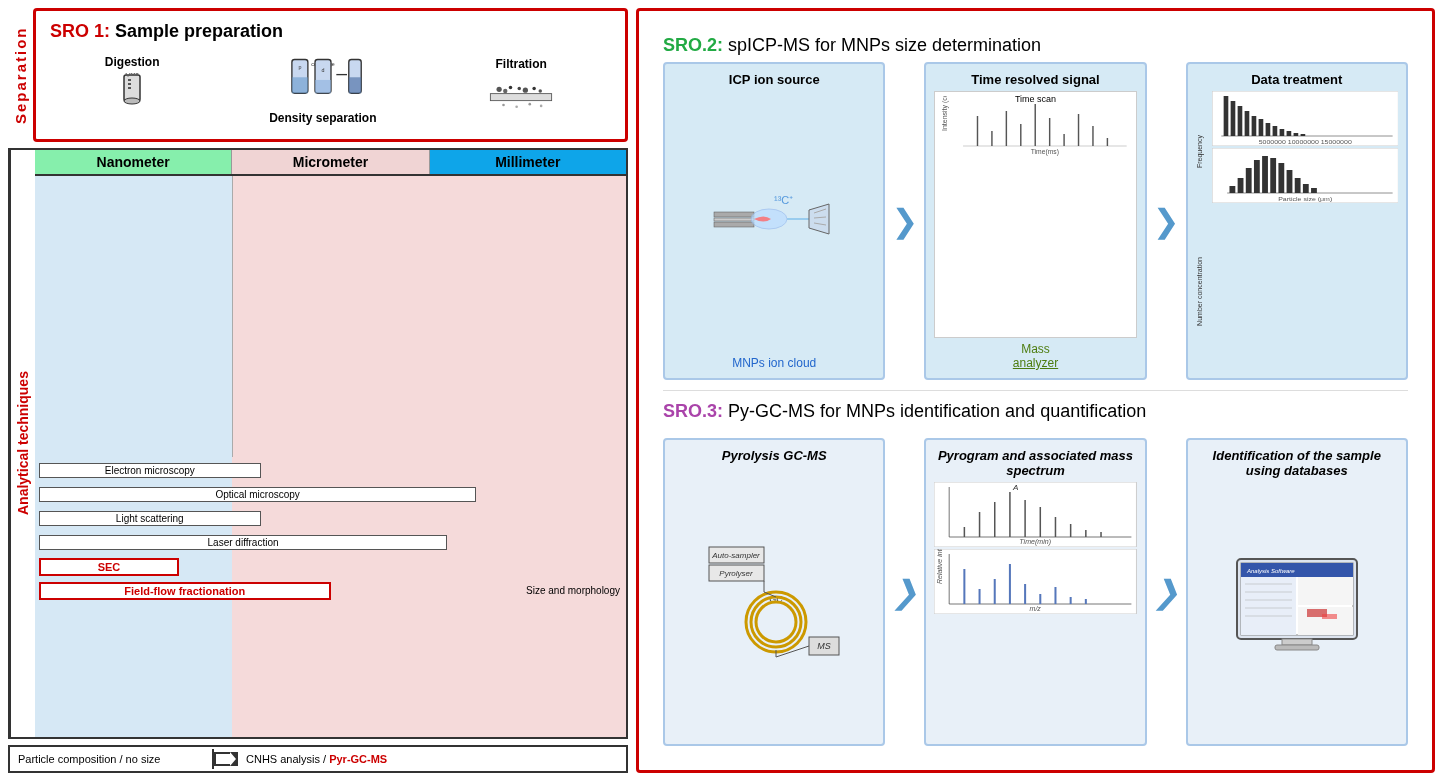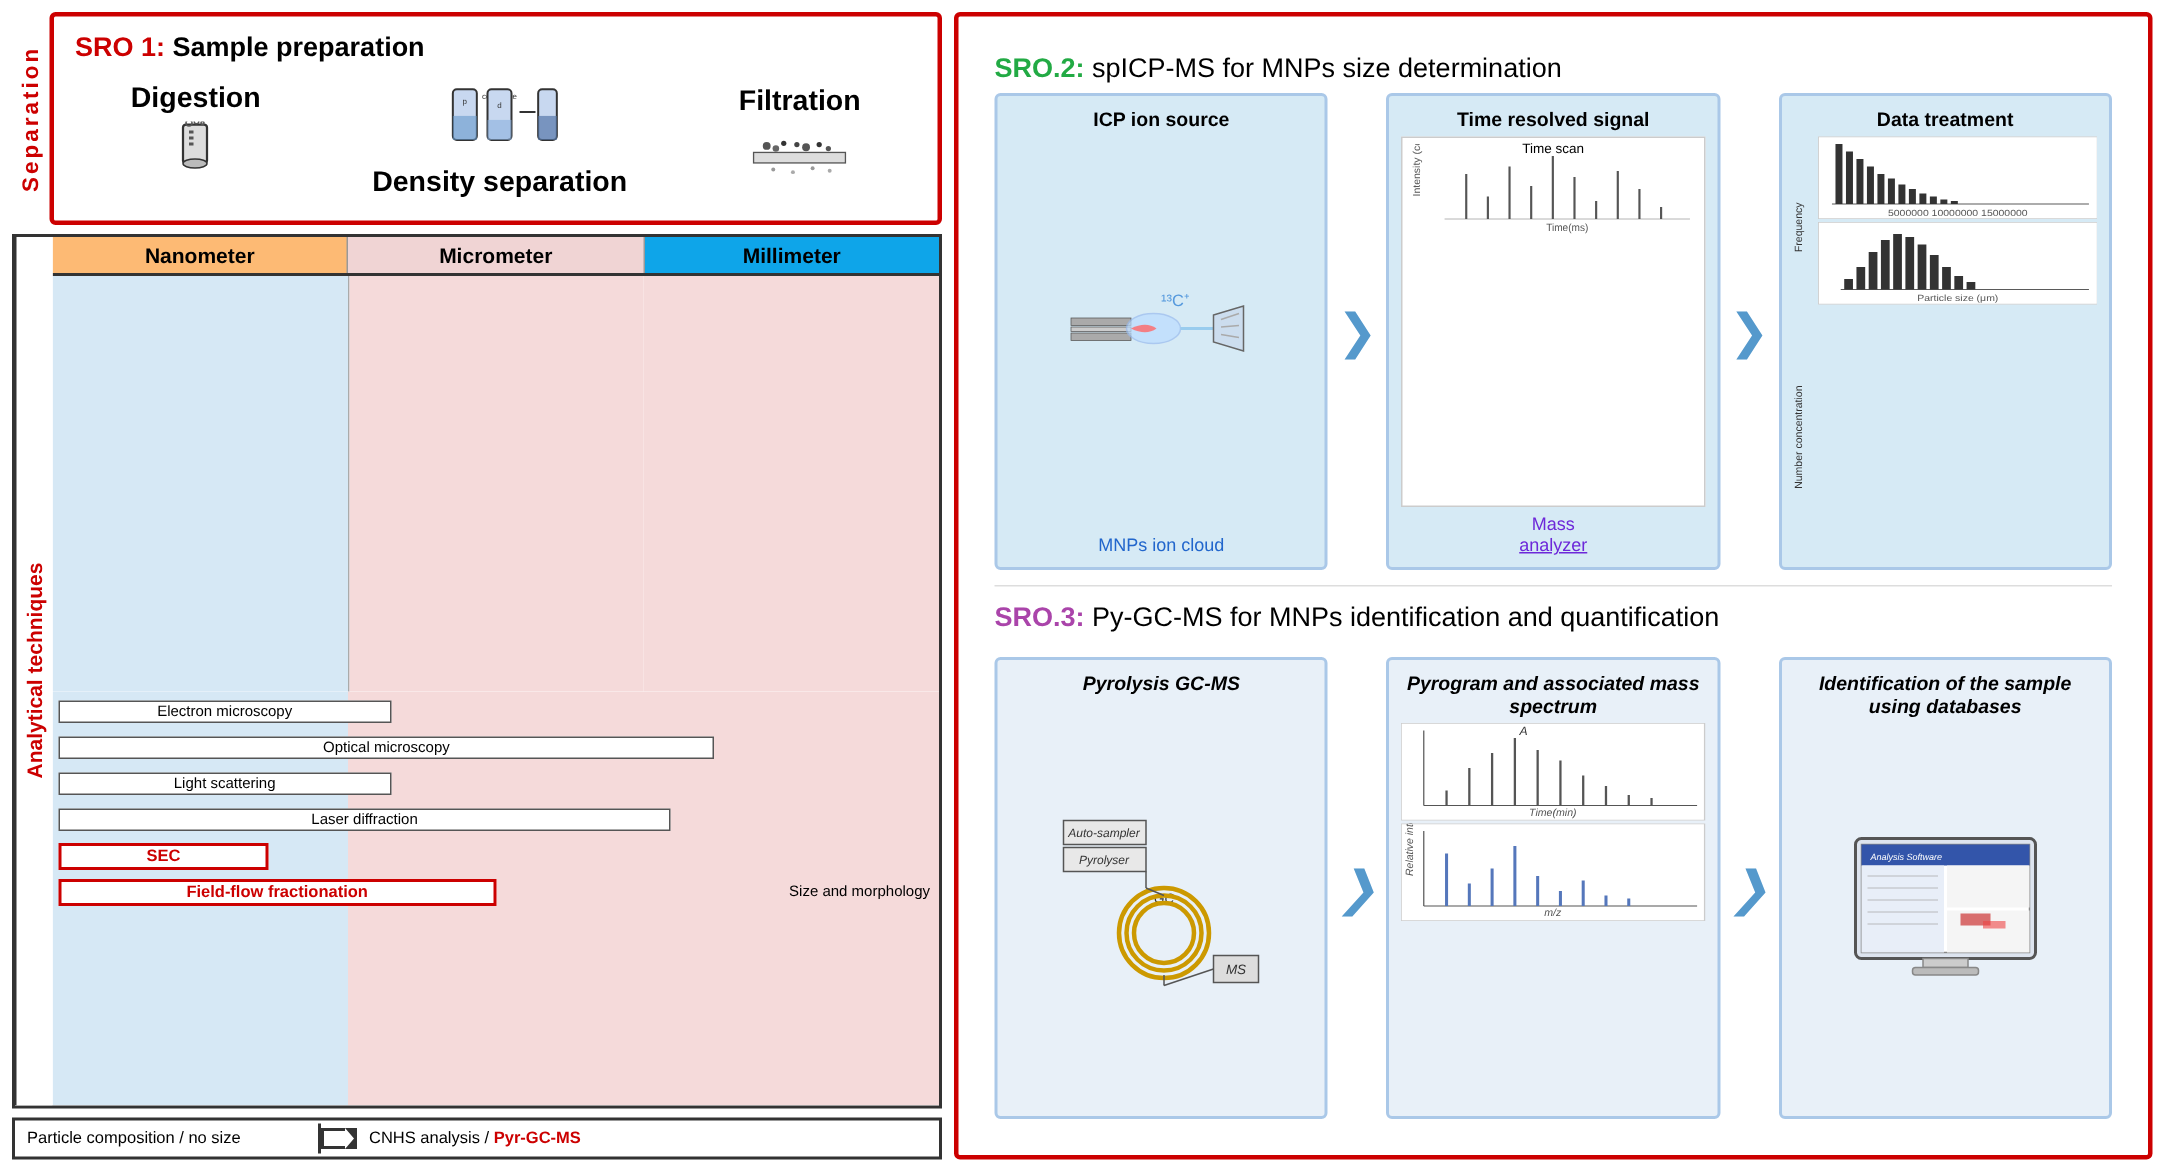--- a/index.html
+++ b/index.html
@@ -52,21 +52,21 @@
       align-items: center;
       padding: 4px 0;
     }
     .sro1-item {
       display: flex;
       flex-direction: column;
       align-items: center;
       gap: 4px;
     }
     .sro1-item-label {
-      font-size: 19px;
+      font-size: 12px;
       font-weight: bold;
     }
 
     
     .icon-digestion {
       width: 40px;
       height: 50px;
       display: flex;
       align-items: center;
       justify-content: center;
@@ -134,21 +134,21 @@
     }
     .size-header-cell {
       flex: 1;
       text-align: center;
       font-size: 14px;
       font-weight: bold;
       padding: 4px 2px;
       border-right: 1px solid #999;
     }
     .size-header-cell:last-child { border-right: none; }
-    .size-header-nano { background: #fdba74; }
+    .size-header-nano { background: #86efac; }
     .size-header-micro { background: #f0d4d4; }
     .size-header-milli { background: #0ea5e9; }
 
     
     .techniques-rows {
       display: flex;
       flex-direction: column;
       flex: 1;
     }
 
@@ -517,21 +517,21 @@
               <line x1="100" y1="50" x2="100" y2="8" stroke="#555" stroke-width="1.5"></line>
               <line x1="115" y1="50" x2="115" y2="22" stroke="#555" stroke-width="1.5"></line>
               <line x1="130" y1="50" x2="130" y2="38" stroke="#555" stroke-width="1.5"></line>
               <line x1="145" y1="50" x2="145" y2="18" stroke="#555" stroke-width="1.5"></line>
               <line x1="160" y1="50" x2="160" y2="30" stroke="#555" stroke-width="1.5"></line>
               <line x1="175" y1="50" x2="175" y2="42" stroke="#555" stroke-width="1.5"></line>
               <text x="110" y="58" font-size="7" fill="#555" text-anchor="middle">Time(ms)</text>
             </svg>
           </div>
           <div class="sro2-box-subtitle">
-            <span style="color:#6d28d9;">Mass<br><u>analyzer</u></span>
+            <span style="color:#4d7c0f;">Mass<br><u>analyzer</u></span>
           </div>
         </div>
 
         <div class="arrow-right">❯</div>
 
         <div class="sro2-box">
           <div class="sro2-box-title">Data treatment</div>
           <div style="display:flex; flex-direction:row; width:100%; flex:1; gap:2px;">
 
             <div style="display:flex; flex-direction:column; justify-content:space-around; width:14px;">

